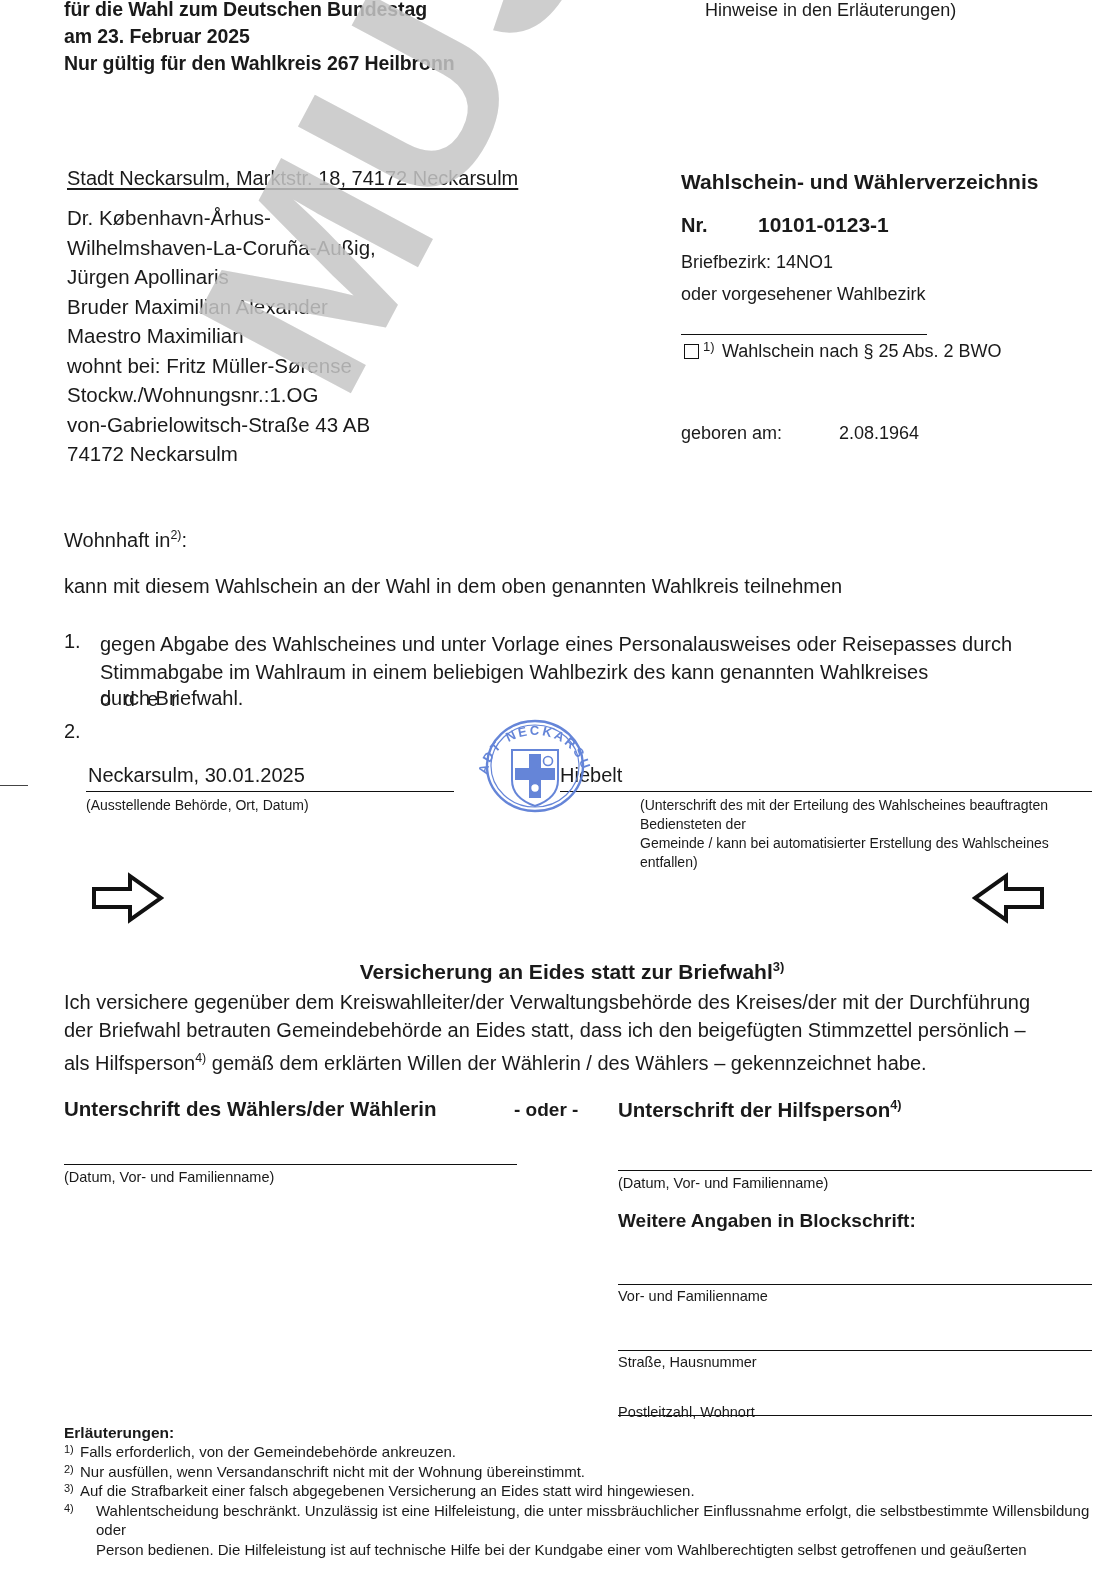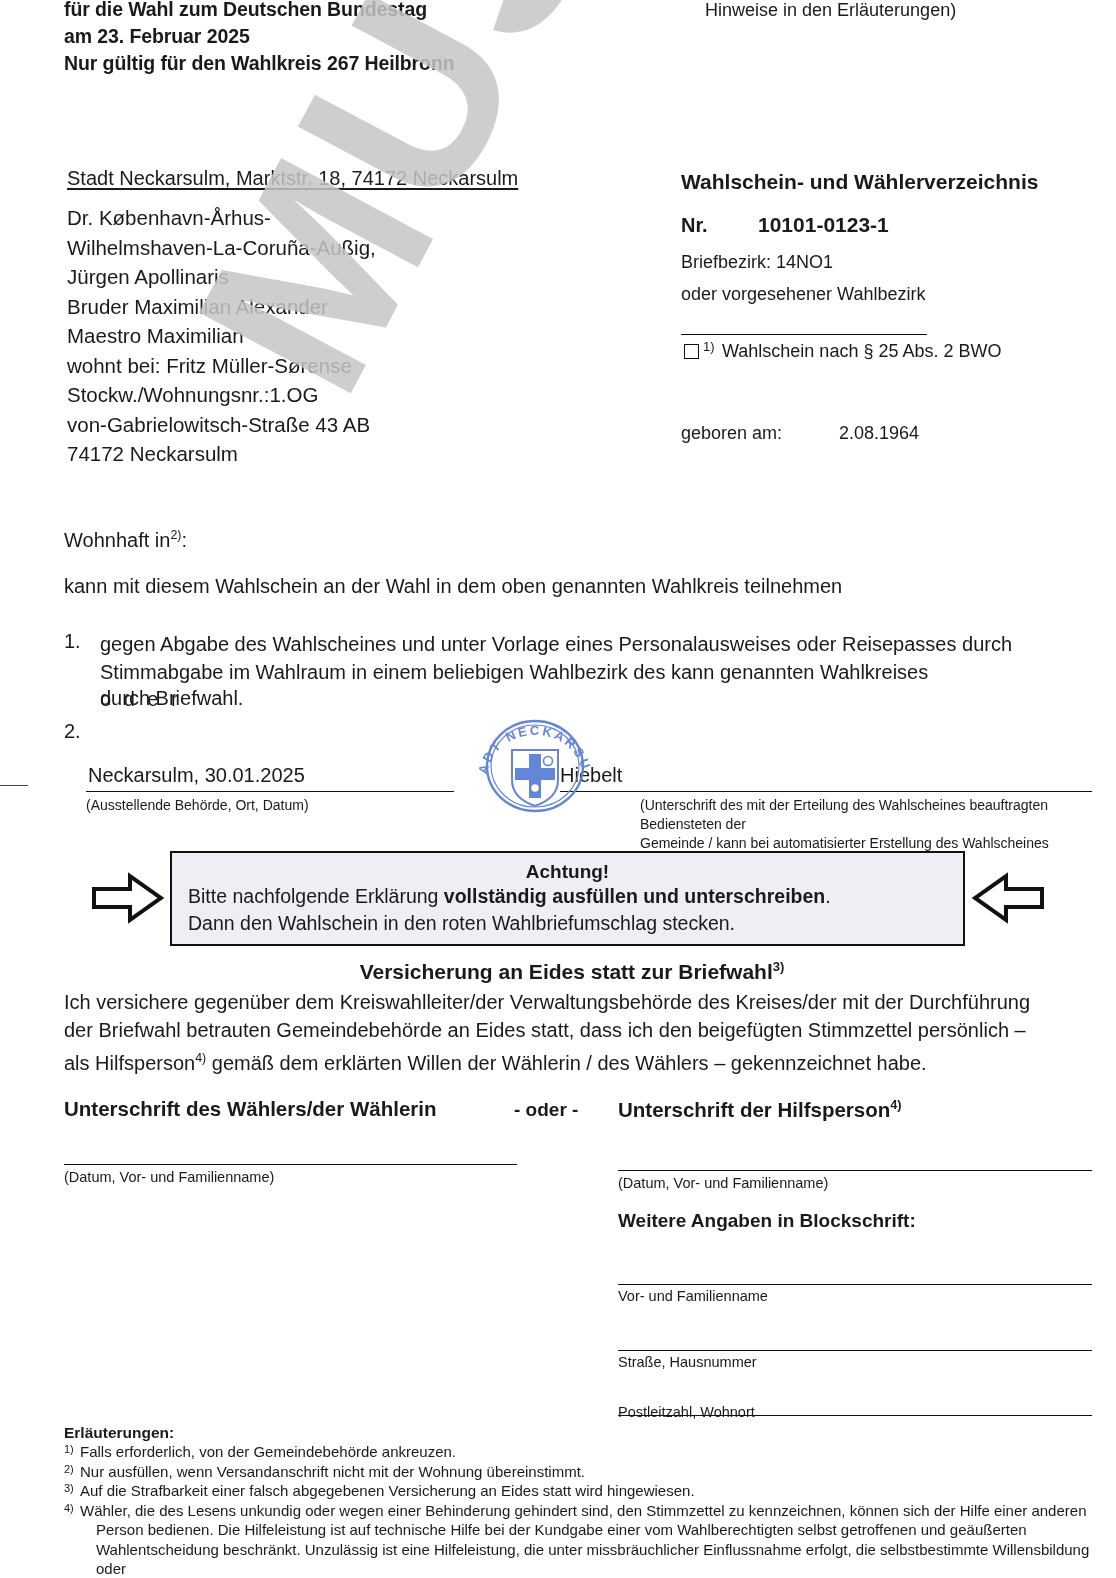--- a/index.html
+++ b/index.html
@@ -280,25 +280,20 @@
   <div class="rule" style="left:560px; top:791px; width:532px;"></div>
   <div class="abs caption" style="left:640px; top:796px; width:455px;">
     <div>(Unterschrift des mit der Erteilung des Wahlscheines beauftragten Bediensteten der</div>
     <div>Gemeinde / kann bei automatisierter Erstellung des Wahlscheines entfallen)</div>
   </div>
 
   <svg class="abs" style="left:92px; top:872px;" width="72" height="52" viewBox="0 0 72 52">
     <polygon points="2,17 38,17 38,4 69,26 38,48 38,35 2,35" fill="#ffffff" stroke="#111111" stroke-width="4" stroke-linejoin="miter"></polygon>
   </svg>
 
-  <div id="attn-box">
-    <div class="attn-head">Achtung!</div>
-    <div class="attn-line"><span>Bitte nachfolgende Erklärung </span><b>vollständig ausfüllen und unterschreiben</b><span>.</span></div>
-    <div class="attn-line">Dann den Wahlschein in den roten Wahlbriefumschlag stecken.</div>
-  </div>
 
   <svg class="abs" style="left:972px; top:872px;" width="72" height="52" viewBox="0 0 72 52">
     <polygon points="70,17 34,17 34,4 3,26 34,48 34,35 70,35" fill="#ffffff" stroke="#111111" stroke-width="4" stroke-linejoin="miter"></polygon>
   </svg>
 
   <div class="abs vers-title" style="left:64px; top:959px; width:1016px;"><span>Versicherung an Eides statt zur Briefwahl</span><span class="sup">3)</span></div>
 
   <div class="abs body-text" style="left:64px; top:988px; width:1050px;">
     <div>Ich versichere gegenüber dem Kreiswahlleiter/der Verwaltungsbehörde des Kreises/der mit der Durchführung</div>
     <div>der Briefwahl betrauten Gemeindebehörde an Eides statt, dass ich den beigefügten Stimmzettel persönlich –</div>
@@ -340,23 +335,22 @@
     </div>
 
     <div class="foot-row">
       <div class="foot-marker">3)</div>
       <div class="foot-text">Auf die Strafbarkeit einer falsch abgegebenen Versicherung an Eides statt wird hingewiesen.</div>
     </div>
 
     <div class="foot-row">
       <div class="foot-marker">4)</div>
       <div class="foot-text">
-        <div>Wähler, die des Lesens unkundig oder wegen einer Behinderung gehindert sind, den Stimmzettel zu kennzeichnen, können sich der Hilfe einer anderen</div>
+        <div class="foot-indent">Wahlentscheidung beschränkt. Unzulässig ist eine Hilfeleistung, die unter missbräuchlicher Einflussnahme erfolgt, die selbstbestimmte Willensbildung oder</div>
         <div class="foot-indent">Person bedienen. Die Hilfeleistung ist auf technische Hilfe bei der Kundgabe einer vom Wahlberechtigten selbst getroffenen und geäußerten</div>
-        <div class="foot-indent">Wahlentscheidung beschränkt. Unzulässig ist eine Hilfeleistung, die unter missbräuchlicher Einflussnahme erfolgt, die selbstbestimmte Willensbildung oder</div>
 
       </div>
     </div>
   </div>
 
   <svg id="seal" viewBox="0 0 130 120">
     <defs>
       <path id="sealArc" d="M 18,66 A 48,44 0 0 1 112,66" fill="none"></path>
     </defs>
     <ellipse cx="65" cy="62" rx="48" ry="45" fill="none" stroke="#5d7fd6" stroke-width="2.4"></ellipse>

